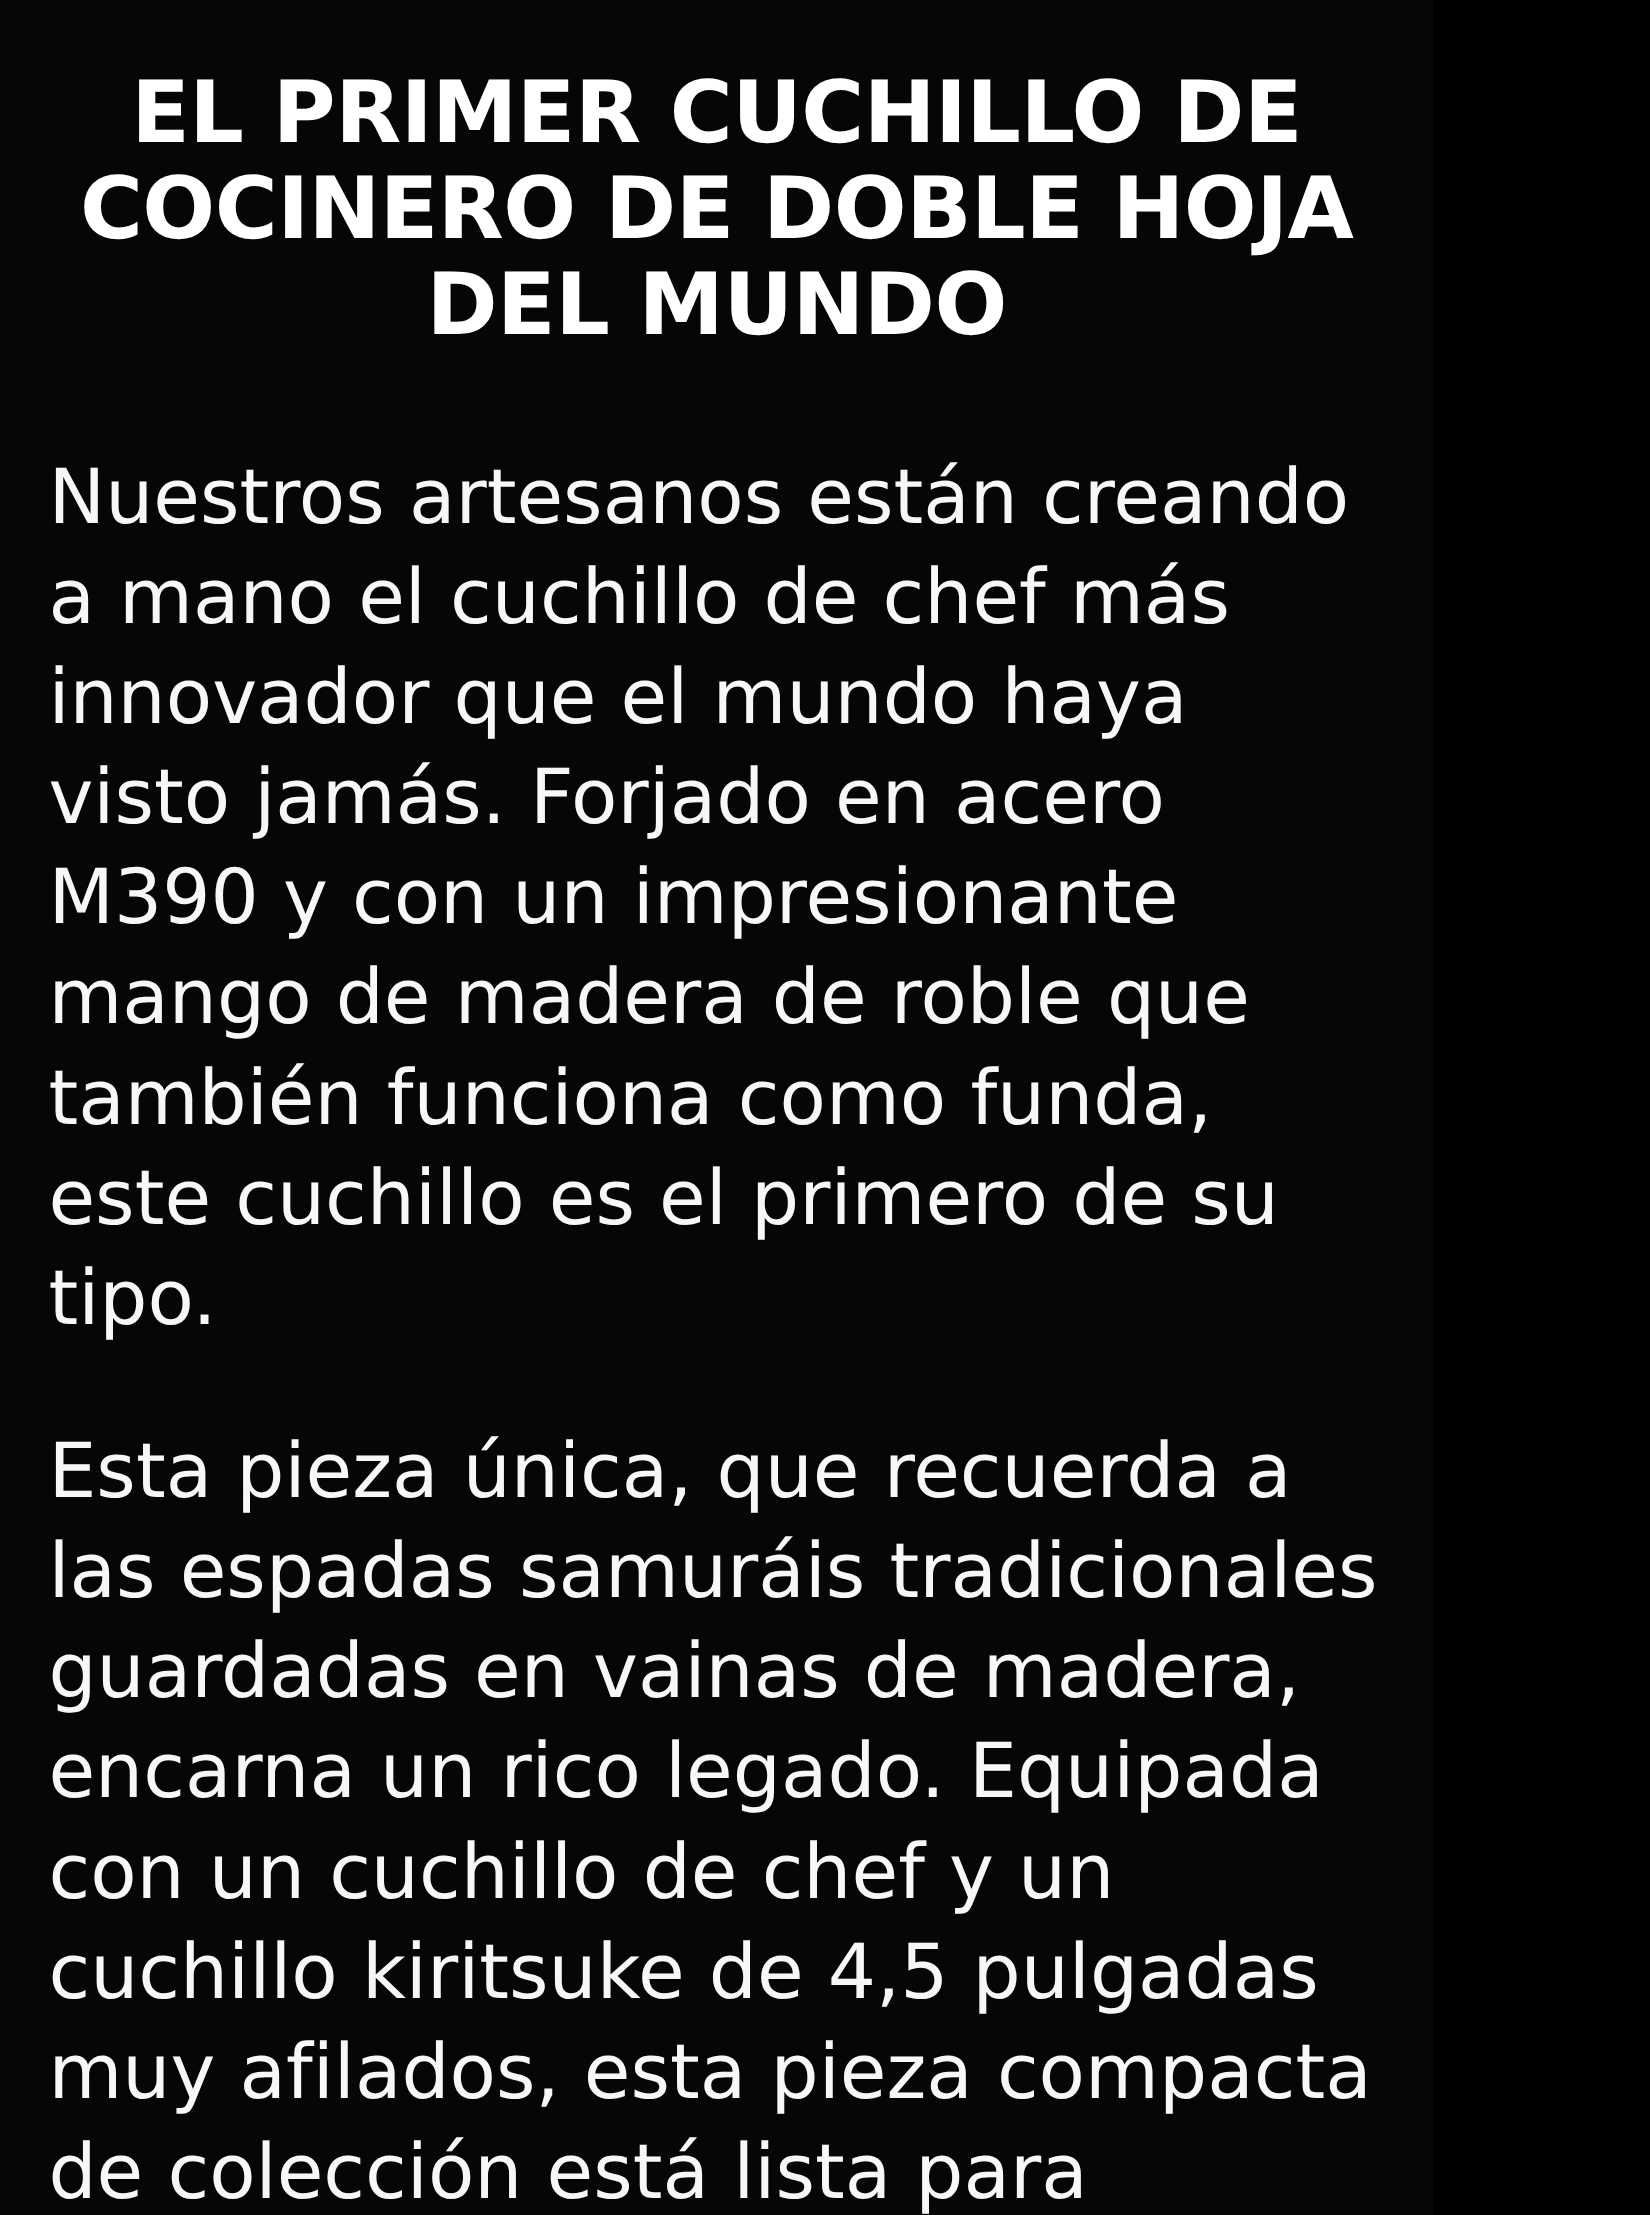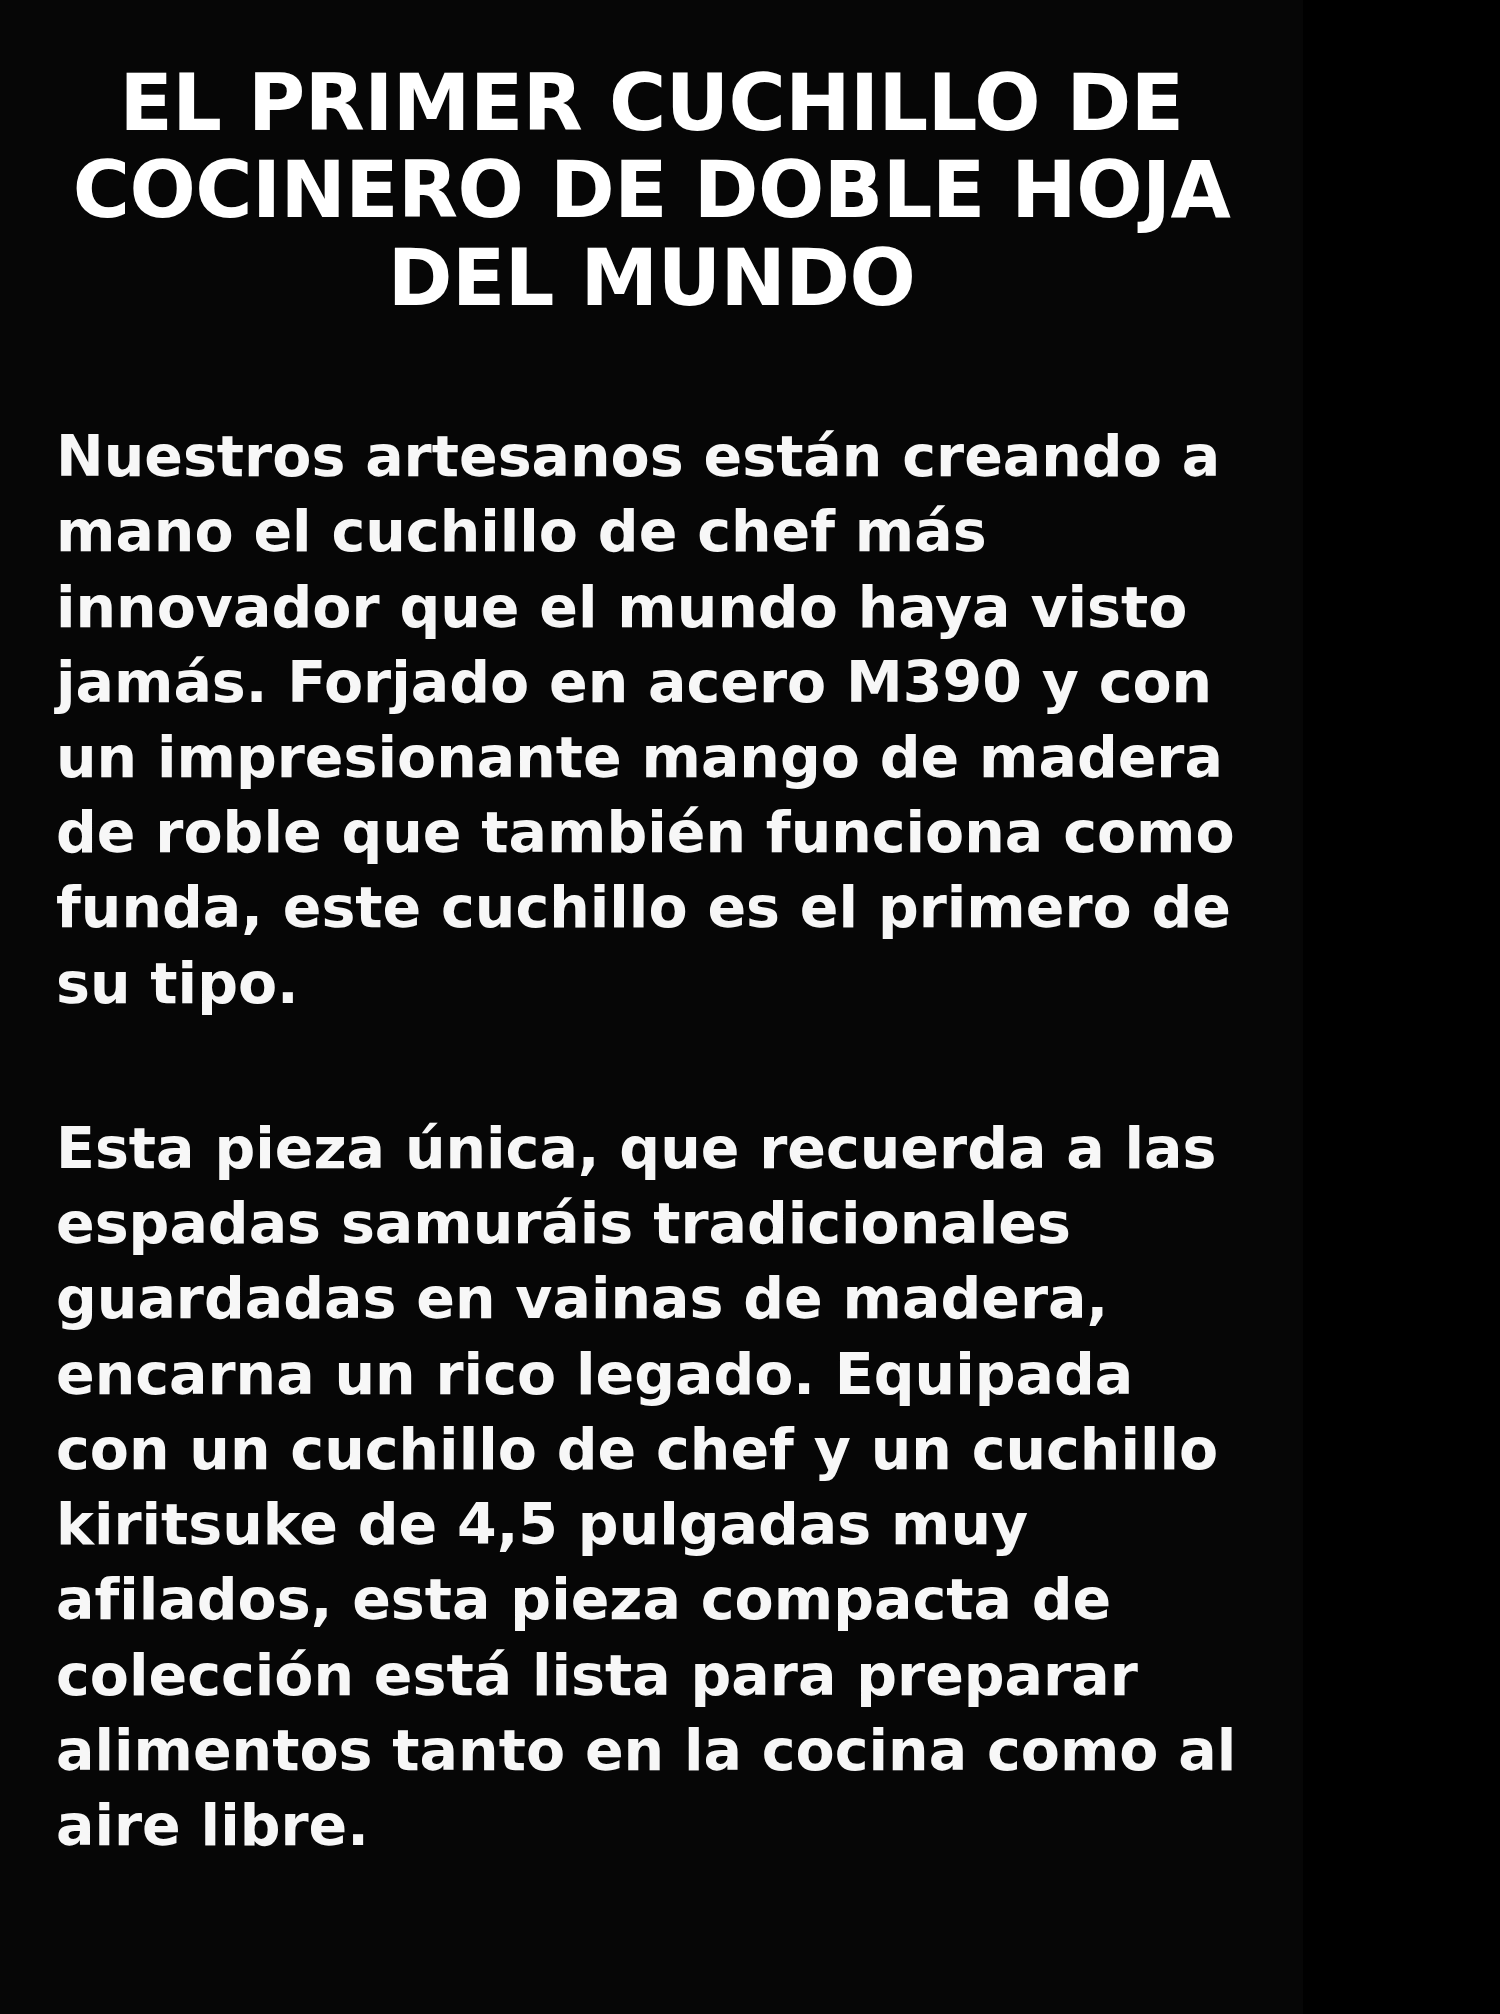--- a/index.html
+++ b/index.html
@@ -33,25 +33,25 @@
     letter-spacing: -0.5px;
     color: #ffffff;
     text-transform: uppercase;
     font-family: "DejaVu Sans", sans-serif;
   }
   .body-copy {
     margin: 0;
     padding: 0 6px 0 4px;
   }
   .para {
-    margin: 12px;
-    font-size: 57px;
+    margin: 0;
+    font-size: 69px;
     line-height: 1.32;
     color: #f7f7f7;
-    font-weight: 700;
+    font-weight: 400;
     text-align: left;
     font-family: "DejaVu Sans", sans-serif;
   }
   .spacer-after-headline { height: 85px; }
   .spacer-between-paras { height: 66px; }
 </style>
 </head>
 <body>
 
 <div class="page">

